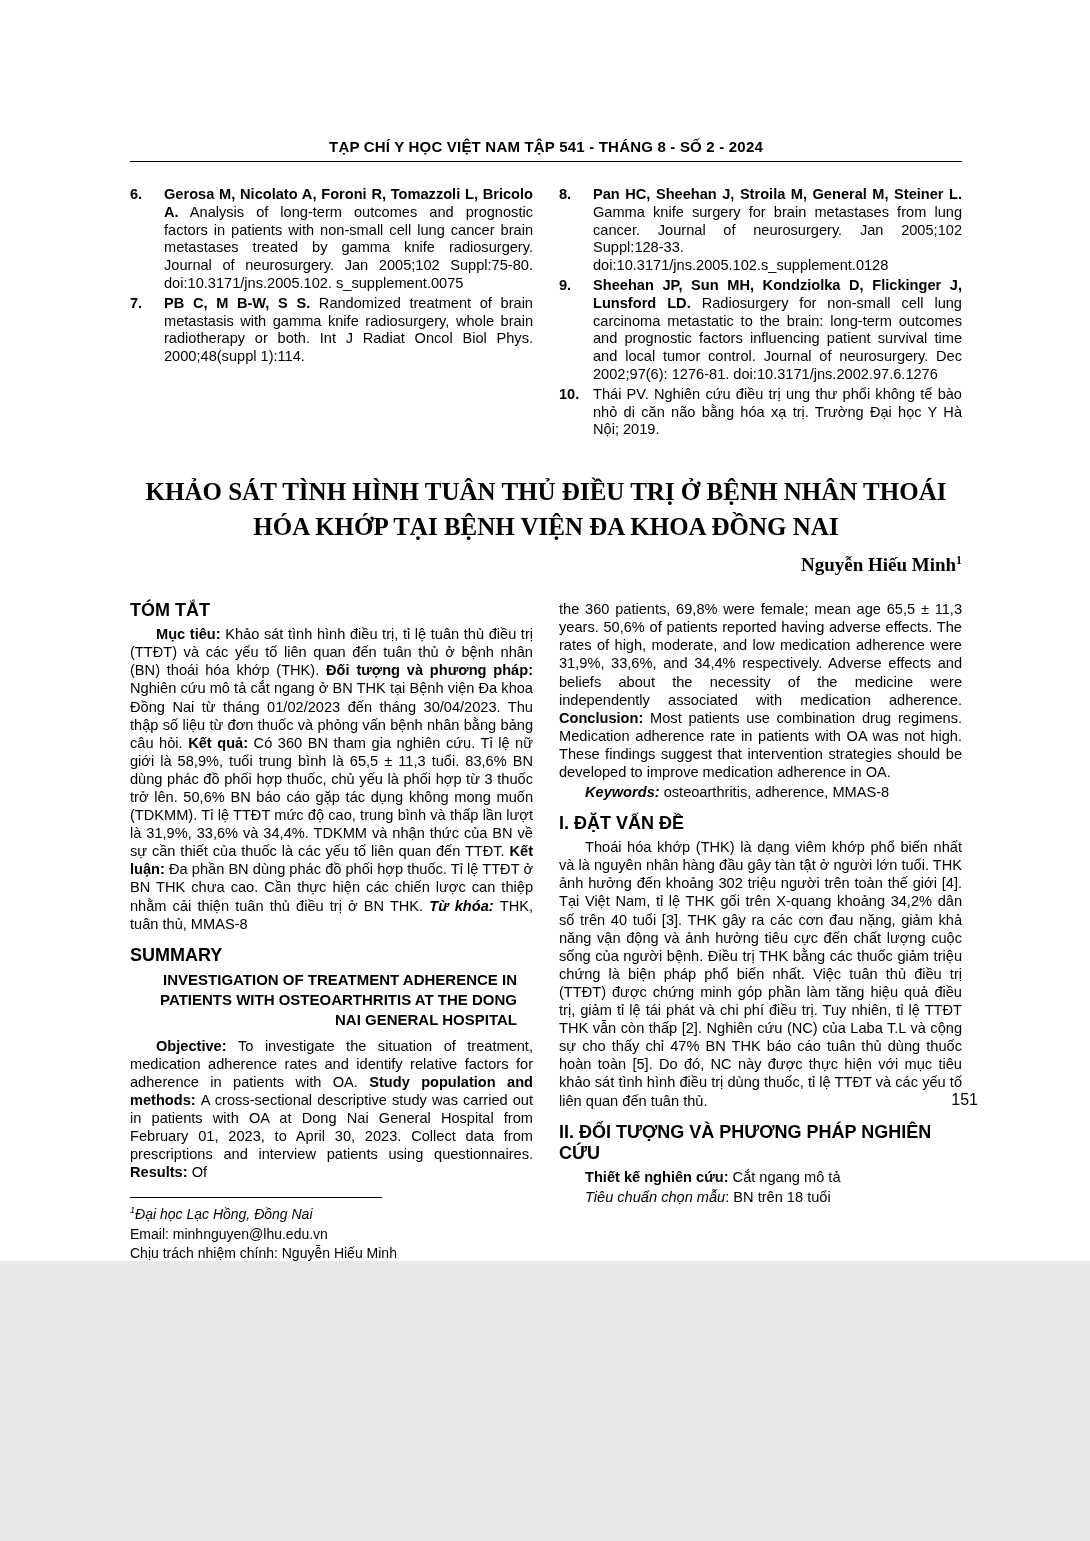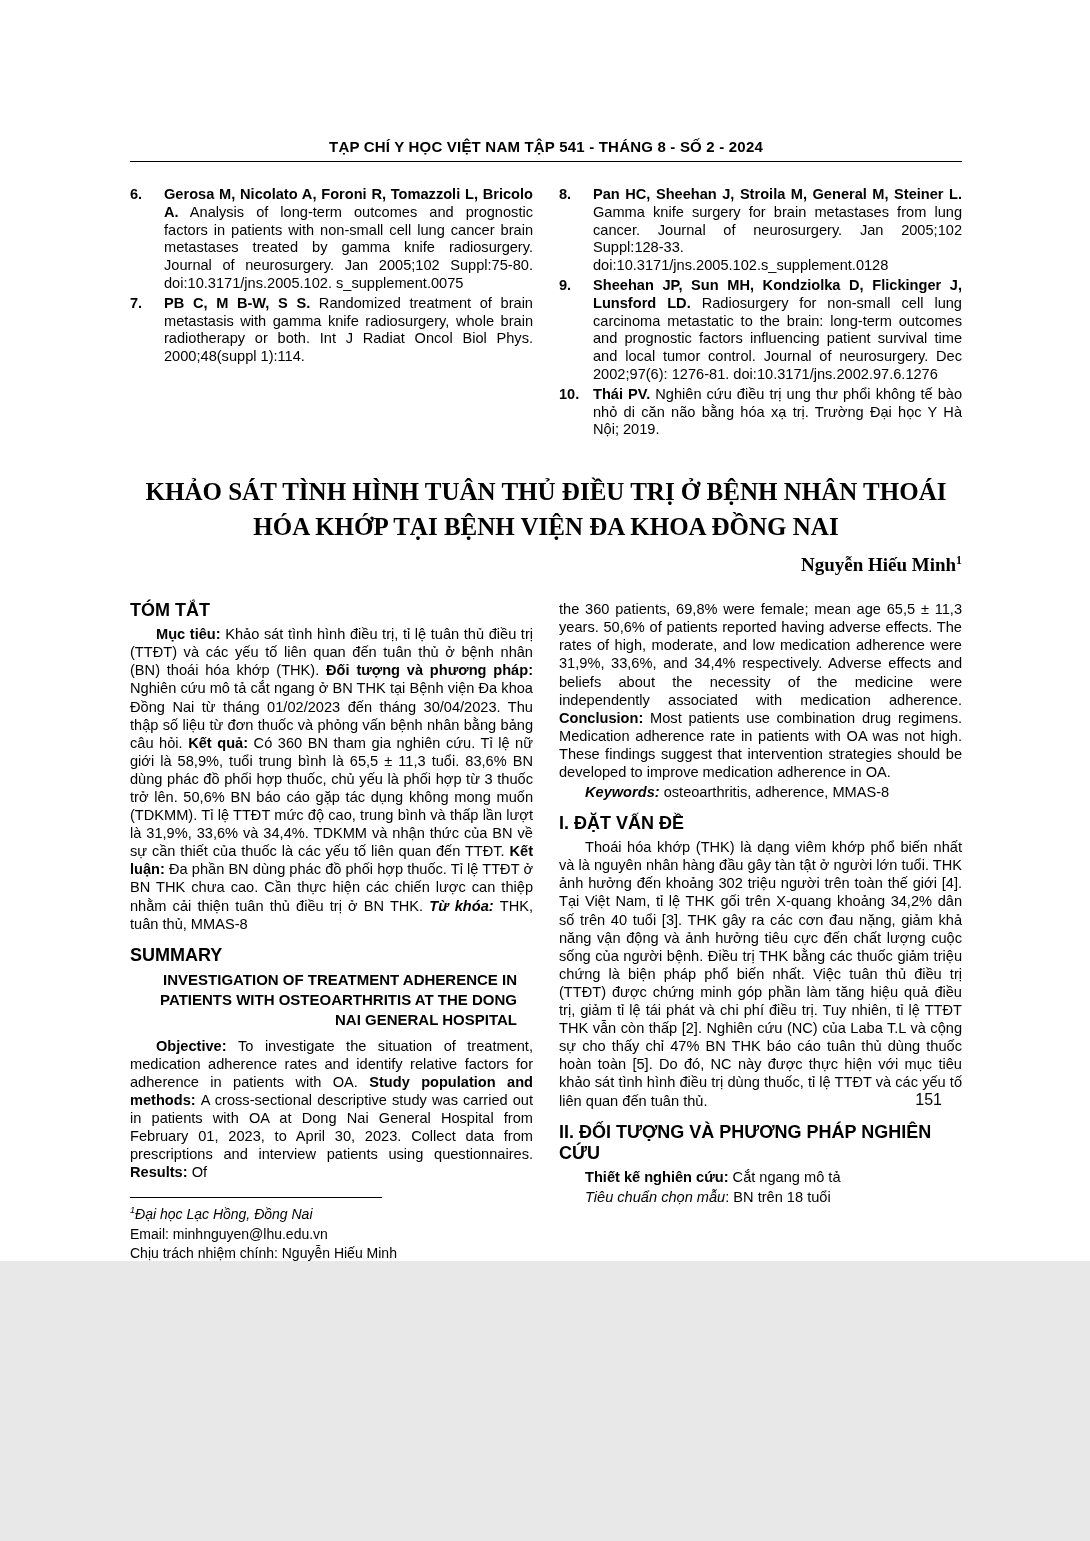--- a/index.html
+++ b/index.html
@@ -27,21 +27,21 @@
   .author-line sup { font-size:.62em; }
   .sec-heading { font-size:18px; font-weight:bold; margin:12px 0 4px; }
   .sec-heading.first { margin-top:0; }
   .para { font-size:14.6px; line-height:1.24; text-align:justify; margin-bottom:2px; }
   .para.indent { text-indent:26px; }
   .en-title { font-weight:bold; font-size:15px; text-align:right; line-height:1.35; margin:4px 16px 6px; }
   .footnote { margin-top:16px; font-size:14px; line-height:1.4; }
   .footnote-rule { width:252px; border-top:1px solid #000; margin-bottom:7px; }
   .fn-line sup { font-size:.65em; }
   sup { font-size:.65em; line-height:0; }
-  .page-number { position:absolute; right:148px; bottom:152px; font-size:16px; }
+  .page-number { position:absolute; right:112px; bottom:152px; font-size:16px; }
 </style>
 </head>
 <body>
 
 <div class="page">
 
   <header>
     <div class="journal-title">TẠP CHÍ Y HỌC VIỆT NAM TẬP 541 - THÁNG 8 - SỐ 2 - 2024</div>
     <div class="header-rule"></div>
   </header>
@@ -61,21 +61,21 @@
       <div class="ref">
         <span class="ref-num">8.</span>
         <span class="ref-text"><span style="font-weight: 700;">Pan HC, Sheehan J, Stroila M, General M, Steiner L.</span><span> Gamma knife surgery for brain metastases from lung cancer. Journal of neurosurgery. Jan 2005;102 Suppl:128-33. doi:10.3171/jns.2005.102.s_supplement.0128</span></span>
       </div>
       <div class="ref">
         <span class="ref-num">9.</span>
         <span class="ref-text"><span style="font-weight: 700;">Sheehan JP, Sun MH, Kondziolka D, Flickinger J, Lunsford LD.</span><span> Radiosurgery for non-small cell lung carcinoma metastatic to the brain: long-term outcomes and prognostic factors influencing patient survival time and local tumor control. Journal of neurosurgery. Dec 2002;97(6): 1276-81. doi:10.3171/jns.2002.97.6.1276</span></span>
       </div>
       <div class="ref">
         <span class="ref-num">10.</span>
-        <span class="ref-text"><span style="font-weight: 700;">Thái PV.</span><span> Nghiên cứu điều trị ung thư phổi không tế bào nhỏ di căn não bằng hóa xạ trị. Trường Đại học Y Hà Nội; 2019.</span></span>
+        <span class="ref-text"><span style="font-weight: 400;">Thái PV.</span><span> Nghiên cứu điều trị ung thư phổi không tế bào nhỏ di căn não bằng hóa xạ trị. Trường Đại học Y Hà Nội; 2019.</span></span>
       </div>
     </div>
   </section>
 
   <h1 class="article-title">KHẢO SÁT TÌNH HÌNH TUÂN THỦ ĐIỀU TRỊ Ở BỆNH NHÂN THOÁI HÓA KHỚP TẠI BỆNH VIỆN ĐA KHOA ĐỒNG NAI</h1>
   <div class="author-line"><span style="font-weight: 700;">Nguyễn Hiếu Minh</span><sup style="font-weight: 700;">1</sup></div>
 
   <section class="two-col">
     <div class="col">
       <h2 class="sec-heading first">TÓM TẮT</h2>

